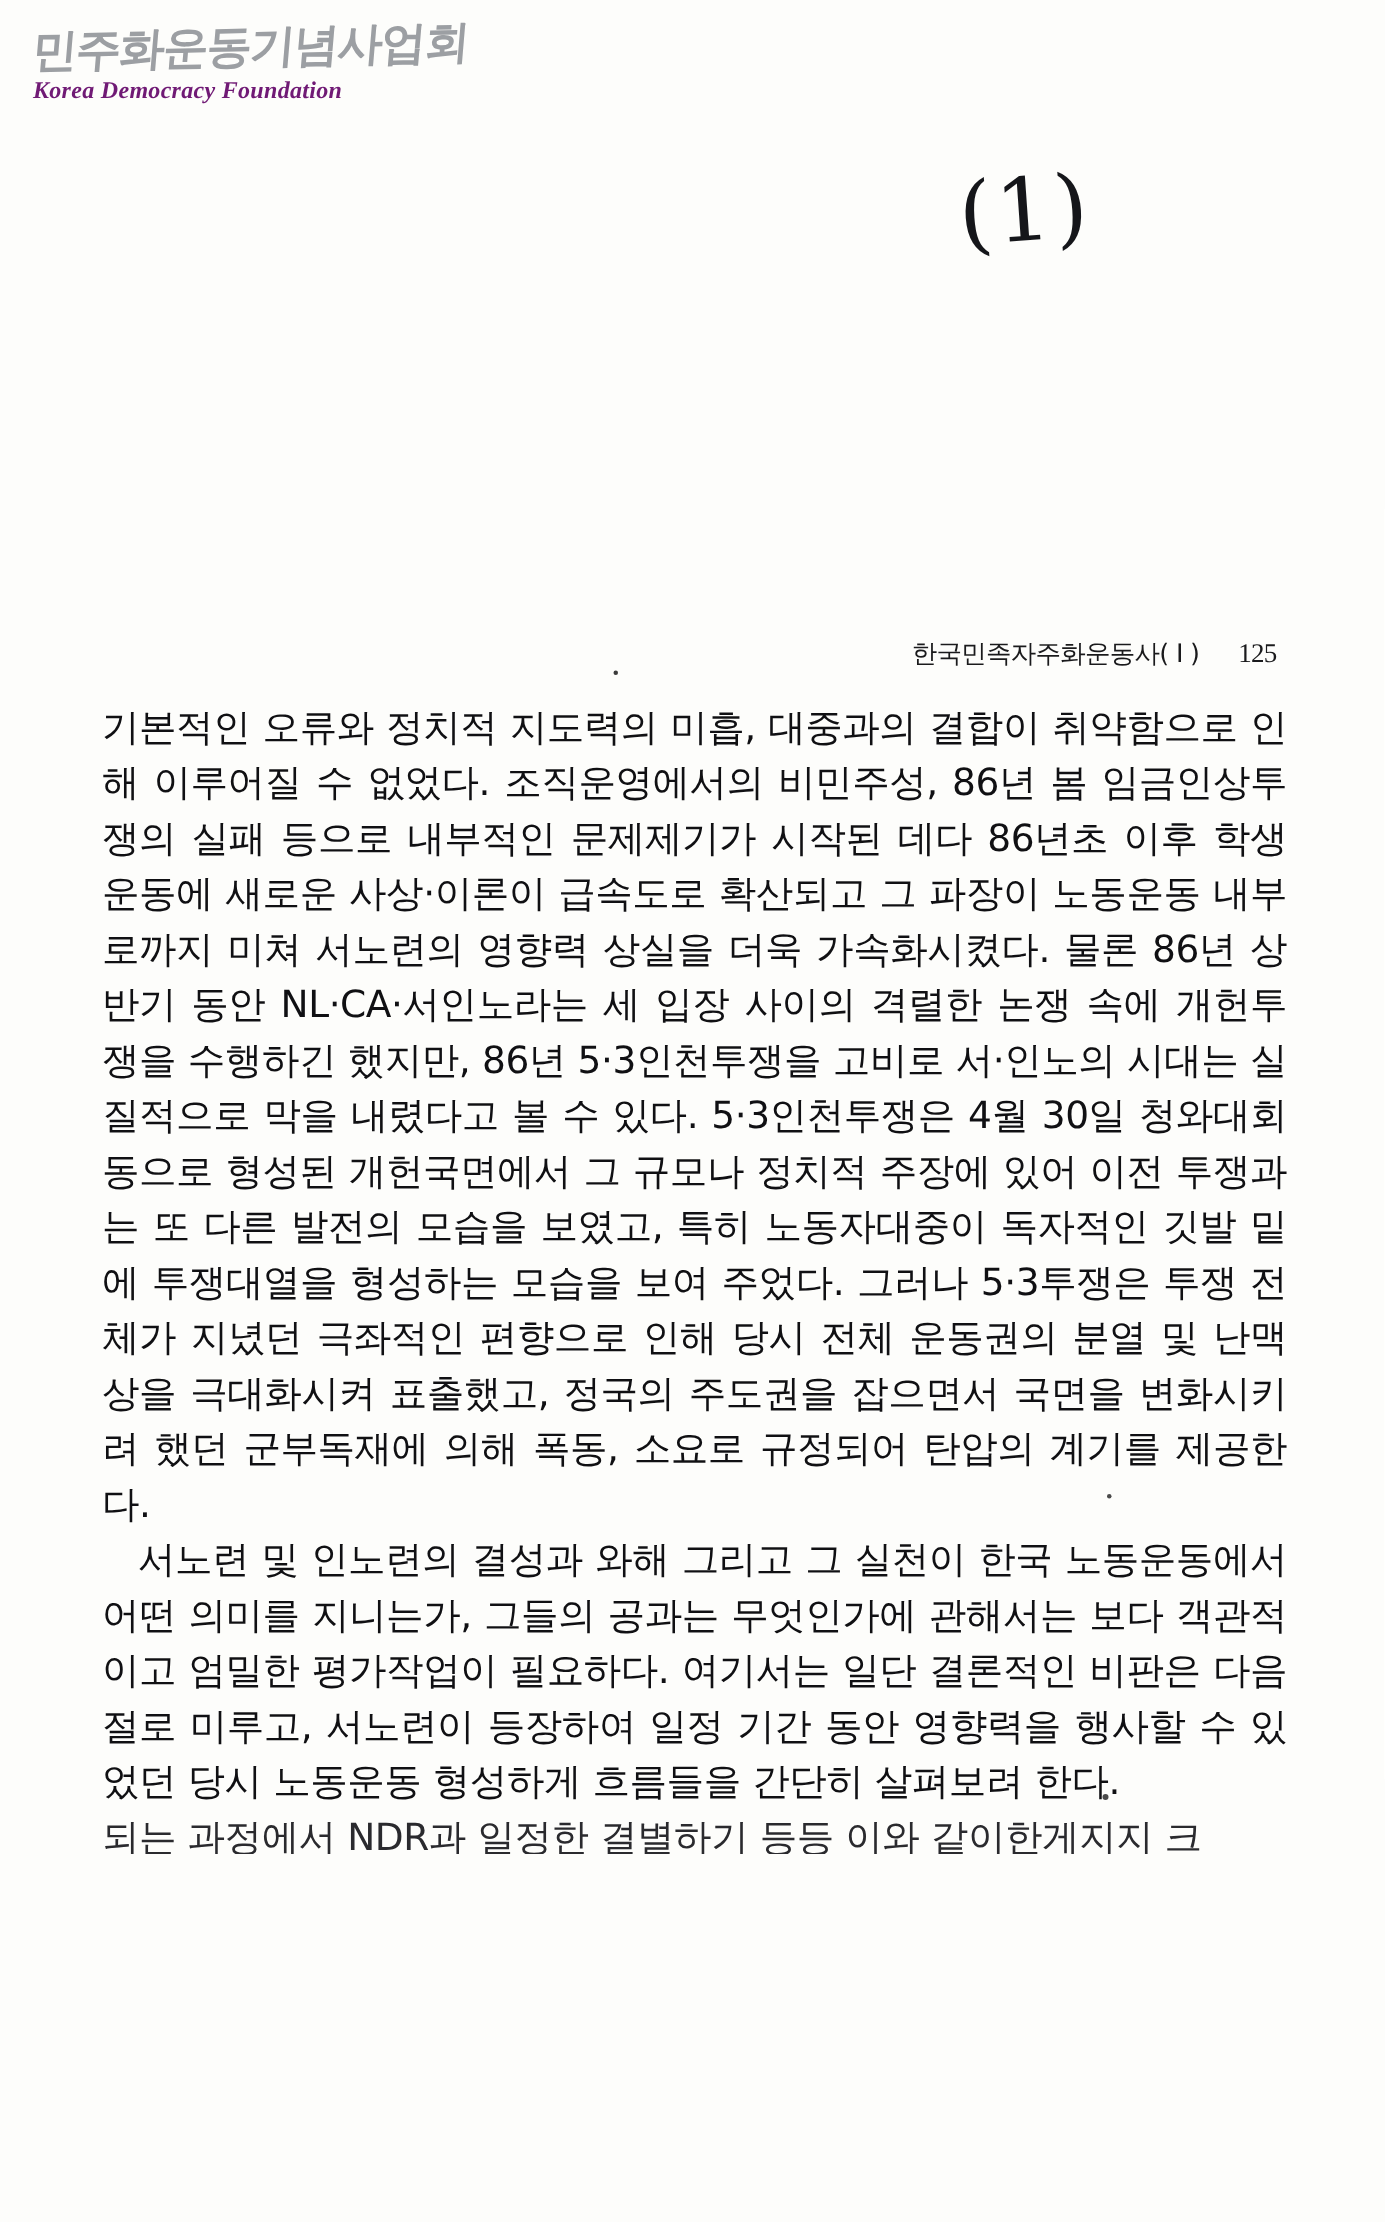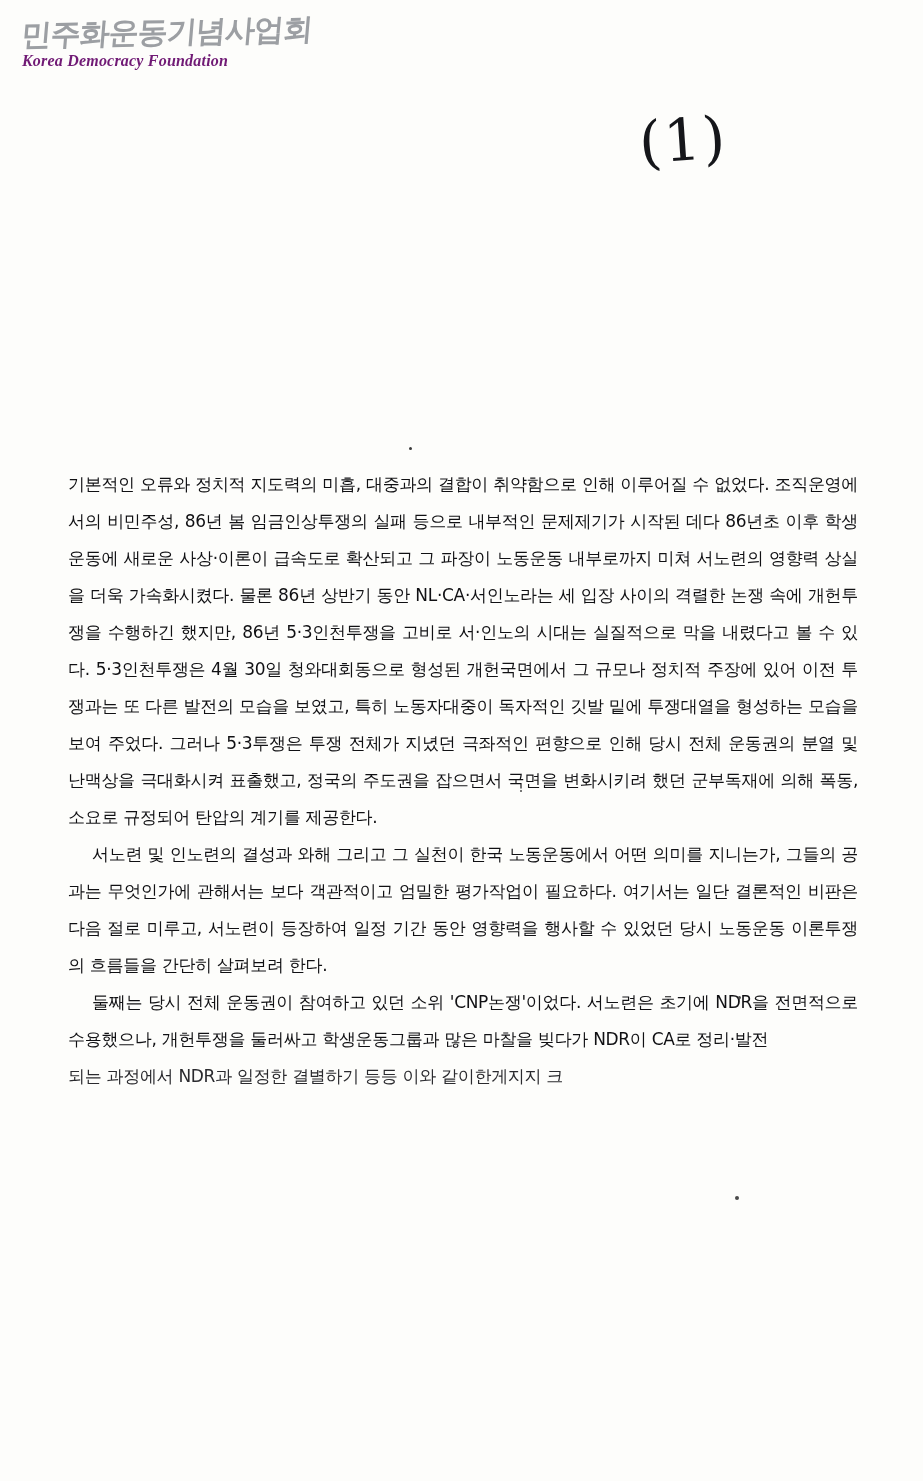--- a/index.html
+++ b/index.html
@@ -88,21 +88,21 @@
     background: #3a3a3a;
   }
 
   
   .body-text {
     position: absolute;
     left: 68px;
     top: 466px;
     width: 790px;
     font-family: "DejaVu Sans", sans-serif;
-    font-size: 17px;
+    font-size: 25px;
     line-height: 37px;
     color: #101013;
     letter-spacing: -0.3px;
     text-align: justify;
   }
   .body-text p {
     margin: 0;
     text-indent: 0;
     word-break: break-all;
   }
@@ -127,26 +127,29 @@
 
 <div class="page">
 
   <div class="logo-block">
     <div class="logo-korean">민주화운동기념사업회</div>
     <div class="logo-en">Korea Democracy Foundation</div>
   </div>
 
   <div class="annotation">(1)</div>
 
+  <div class="running-head">
+    <span class="rh-title">한국민족자주화운동사( I )</span>
+    <span class="rh-page">125</span>
+  </div>
   <div class="dot-mark"></div>
 
   <div class="body-text">
     <p>기본적인 오류와 정치적 지도력의 미흡, 대중과의 결합이 취약함으로 인해 이루어질 수 없었다. 조직운영에서의 비민주성, 86년 봄 임금인상투쟁의 실패 등으로 내부적인 문제제기가 시작된 데다 86년초 이후 학생운동에 새로운 사상·이론이 급속도로 확산되고 그 파장이 노동운동 내부로까지 미쳐 서노련의 영향력 상실을 더욱 가속화시켰다. 물론 86년 상반기 동안 NL·CA·서인노라는 세 입장 사이의 격렬한 논쟁 속에 개헌투쟁을 수행하긴 했지만, 86년 5·3인천투쟁을 고비로 서·인노의 시대는 실질적으로 막을 내렸다고 볼 수 있다. 5·3인천투쟁은 4월 30일 청와대회동으로 형성된 개헌국면에서 그 규모나 정치적 주장에 있어 이전 투쟁과는 또 다른 발전의 모습을 보였고, 특히 노동자대중이 독자적인 깃발 밑에 투쟁대열을 형성하는 모습을 보여 주었다. 그러나 5·3투쟁은 투쟁 전체가 지녔던 극좌적인 편향으로 인해 당시 전체 운동권의 분열 및 난맥상을 극대화시켜 표출했고, 정국의 주도권을 잡으면서 국면을 변화시키려 했던 군부독재에 의해 폭동, 소요로 규정되어 탄압의 계기를 제공한다.</p>
-    <p class="indent">서노련 및 인노련의 결성과 와해 그리고 그 실천이 한국 노동운동에서 어떤 의미를 지니는가, 그들의 공과는 무엇인가에 관해서는 보다 객관적이고 엄밀한 평가작업이 필요하다. 여기서는 일단 결론적인 비판은 다음 절로 미루고, 서노련이 등장하여 일정 기간 동안 영향력을 행사할 수 있었던 당시 노동운동 이론투쟁의 흐름들을 간단히 살펴보려 한다.</p>
-    <p class="indent">둘째는 당시 전체 운동권이 참여하고 있던 소위 'CNP논쟁'이었다. 서노련은 초기에 NDR을 전면적으로 수용했으나, 개헌투쟁을 둘러싸고 학생운동그룹과 많은 마찰을 빚다가 NDR이 CA로 정리·발전</p>
+    <p class="indent">서노련 및 인노련의 결성과 와해 그리고 그 실천이 한국 노동운동에서 어떤 의미를 지니는가, 그들의 공과는 무엇인가에 관해서는 보다 객관적이고 엄밀한 평가작업이 필요하다. 여기서는 일단 결론적인 비판은 다음 절로 미루고, 서노련이 등장하여 일정 기간 동안 영향력을 행사할 수 있었던 당시 노동운동 형성하게 흐름들을 간단히 살펴보려 한다.</p>
     <p class="clip-last">되는 과정에서 NDR과 일정한 결별하기 등등 이와 같이한게지지 크</p>
   </div>
 
   <div class="speck" style="left:738px; top:996px; width:3px; height:3px;"></div>
   <div class="speck" style="left:735px; top:1196px; width:4px; height:4px;"></div>
   <div class="speck" style="left:520px; top:790px; width:2px; height:2px;"></div>
 
 </div>
 
 </body></html>

